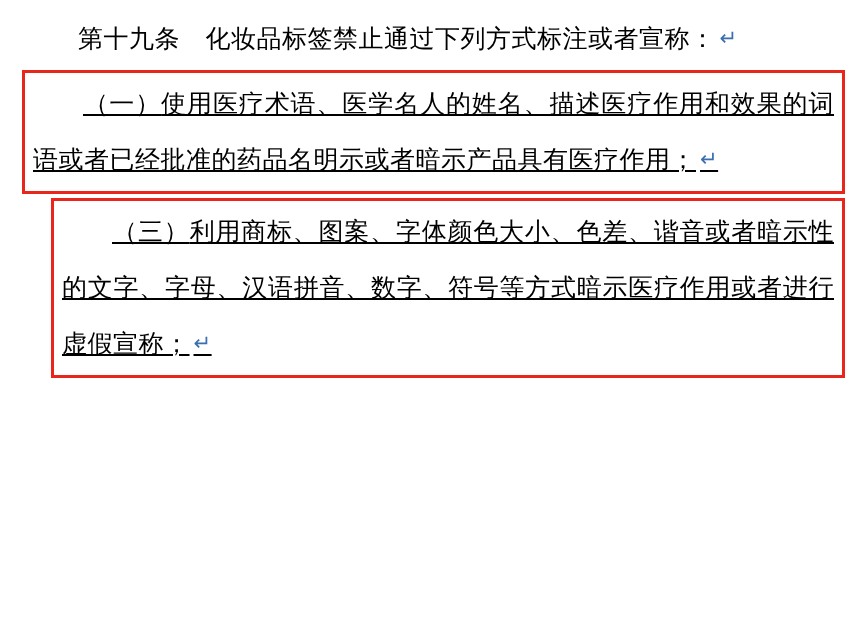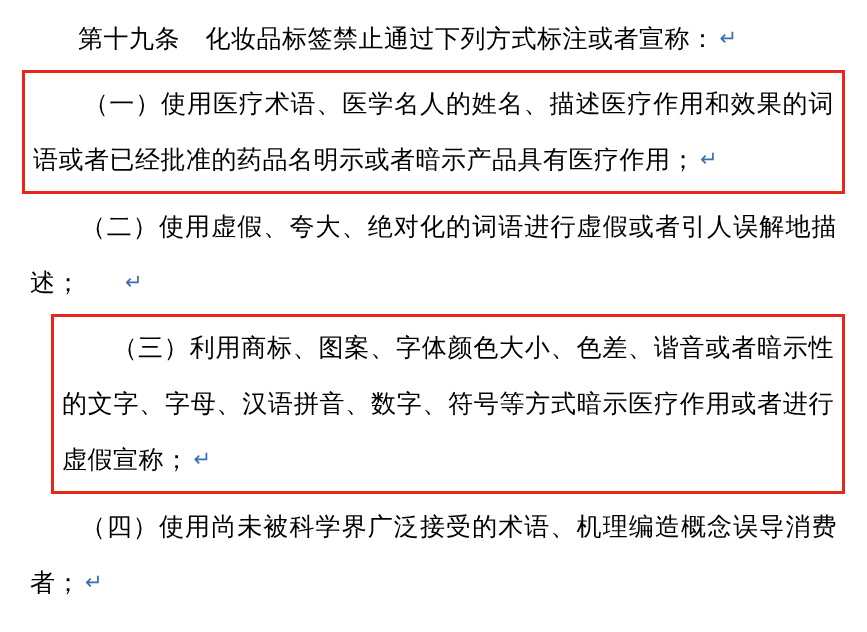--- a/index.html
+++ b/index.html
@@ -34,20 +34,21 @@
   }
   .para .indent {
     display: inline-block;
     width: 50px;
   }
   .boxed {
     border: 3px solid #e8261c;
     box-sizing: border-box;
     padding: 2px 8px 4px 8px;
     margin: 4px 0 4px 0;
+    text-decoration: underline;
   }
   .pilcrow {
     color: #3a6fb0;
     font-size: 21px;
     padding-left: 4px;
     vertical-align: 2px;
   }
   .gap {
     display: inline-block;
     width: 40px;
@@ -62,25 +63,19 @@
 <div id="doc">
 
   <div class="para title-line">
     <span class="indent"></span><span>第十九条　化妆品标签禁止通过下列方式标注或者宣称：</span><span class="pilcrow">↵</span>
   </div>
 
   <div class="para boxed" style="border-color: rgb(232, 38, 28);">
     <span class="indent"></span><span>（一）</span><span>使用医疗术语、医学名人的姓名、描述医疗作用和效果的词语或者已经批准的药品名明示或者暗示产品具有医疗作用；</span><span class="pilcrow">↵</span>
   </div>
 
-  <div class="para">
-    <span class="indent"></span><span>（二）</span><span>使用虚假、夸大、绝对化的词语进行虚假或者引人误解地描述；</span><span class="gap"></span><span class="pilcrow">↵</span>
-  </div>
 
   <div class="para boxed" style="border-color: rgb(232, 38, 28); margin-left: 29px;">
     <span class="indent"></span><span>（三）</span><span>利用商标、图案、字体颜色大小、色差、谐音或者暗示性的文字、字母、汉语拼音、数字、符号等方式暗示医疗作用或者进行虚假宣称；</span><span class="pilcrow">↵</span>
   </div>
 
-  <div class="para">
-    <span class="indent"></span><span>（四）</span><span>使用尚未被科学界广泛接受的术语、机理编造概念误导消费者；</span><span class="pilcrow">↵</span>
-  </div>
 
 </div>
 
 </body></html>

